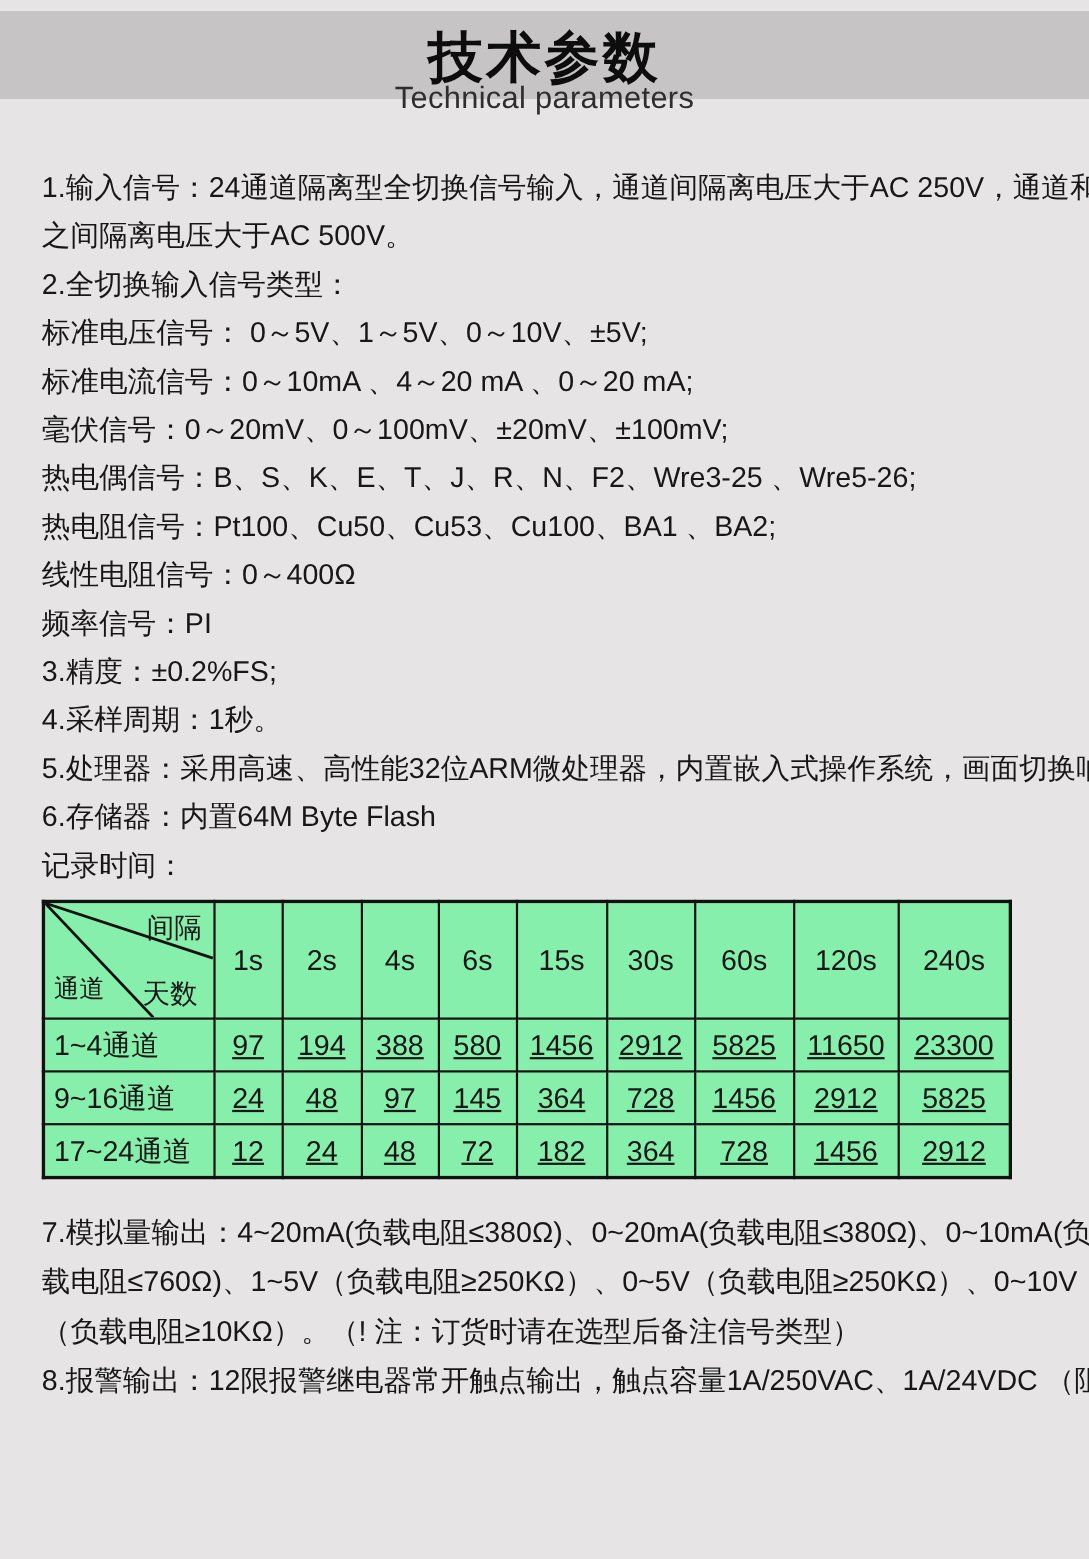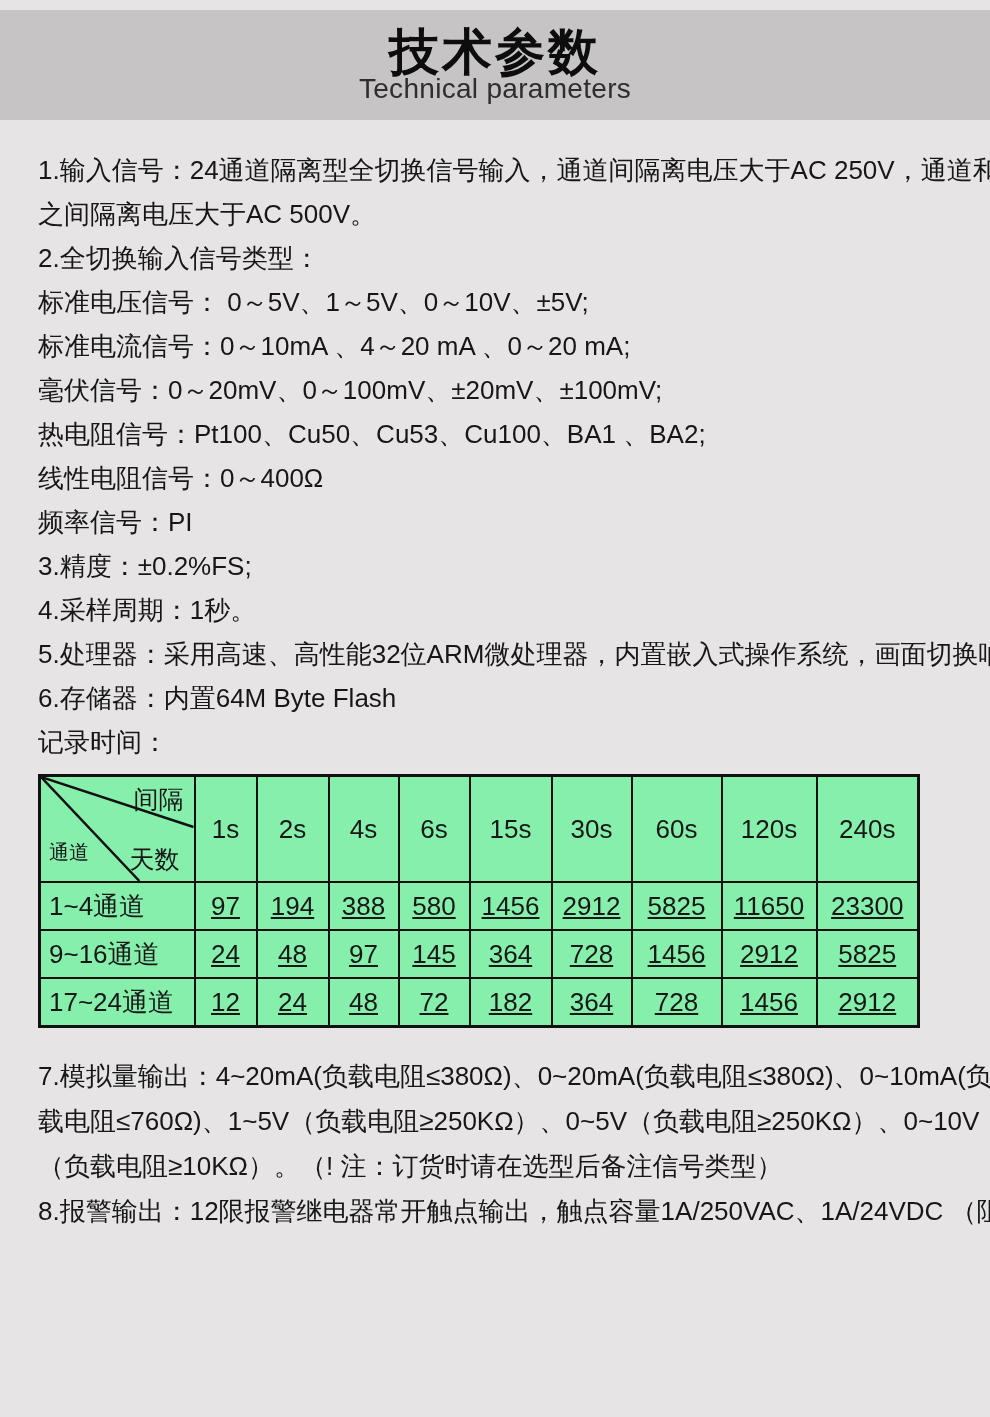--- a/index.html
+++ b/index.html
@@ -5,21 +5,21 @@
   html,body{margin:0;padding:0;}
   body{
     position:relative;
     width:990px;height:1417px;
     background:#e6e4e4;
     font-family:"Liberation Sans", sans-serif;
     color:#171717;
     overflow:hidden;
   }
   .banner{
-    position:absolute;top:10px;left:0;width:990px;height:110px;
+    position:absolute;top:10px;left:0;width:990px;height:80px;
     background:#c6c4c4;text-align:center;
   }
   .title{
     padding-top:14px;font-size:50px;line-height:56px;
     font-weight:700;letter-spacing:3px;color:#0d0d0d;
   }
   .subtitle{
     font-size:28px;line-height:24px;color:#2e2e2e;
     letter-spacing:0.3px;margin-top:-3px;
   }
@@ -40,38 +40,39 @@
     border:2px solid #111;font-weight:500;font-size:26px;
     overflow:hidden;
   }
   table.rec thead th{height:104px;text-align:center;vertical-align:middle;padding:0;}
   table.rec tbody th{height:46px;text-align:left;padding:0 0 0 8px;font-weight:500;}
   table.rec tbody td{height:46px;text-align:center;padding:0;text-decoration:underline;}
   th.corner{position:relative;padding:0;}
   th.corner svg{position:absolute;left:0;top:0;width:100%;height:100%;display:block;}
   .c-tr{position:absolute;top:6px;right:10px;font-size:25px;font-weight:500;}
   .c-mr{position:absolute;top:66px;right:14px;font-size:25px;font-weight:500;}
-  .c-bl{position:absolute;top:62px;left:8px;font-size:20px;font-weight:500;}
+  .c-bl{position:absolute;top:62px;left:8px;font-size:23px;font-weight:500;}
 </style>
 </head>
 <body>
 
 <div class="banner">
   <div class="title">技术参数</div>
   <div class="subtitle">Technical parameters</div>
 </div>
 
 <div class="content">
 
   <div class="line">1.输入信号：24通道隔离型全切换信号输入，通道间隔离电压大于AC 250V，通道和地</div>
   <div class="line">之间隔离电压大于AC 500V。</div>
   <div class="line">2.全切换输入信号类型：</div>
   <div class="line">标准电压信号： 0～5V、1～5V、0～10V、±5V;</div>
   <div class="line">标准电流信号：0～10mA 、4～20 mA 、0～20 mA;</div>
   <div class="line">毫伏信号：0～20mV、0～100mV、±20mV、±100mV;</div>
+  <div class="line">热电偶信号：B、S、K、E、T、J、R、N、F2、Wre3-25 、Wre5-26;</div>
   <div class="line">热电阻信号：Pt100、Cu50、Cu53、Cu100、BA1 、BA2;</div>
   <div class="line">线性电阻信号：0～400Ω</div>
   <div class="line">频率信号：PI</div>
   <div class="line">3.精度：±0.2%FS;</div>
   <div class="line">4.采样周期：1秒。</div>
   <div class="line">5.处理器：采用高速、高性能32位ARM微处理器，内置嵌入式操作系统，画面切换响</div>
   <div class="line">6.存储器：内置64M Byte Flash</div>
   <div class="line">记录时间：</div>
 
   <table class="rec">

